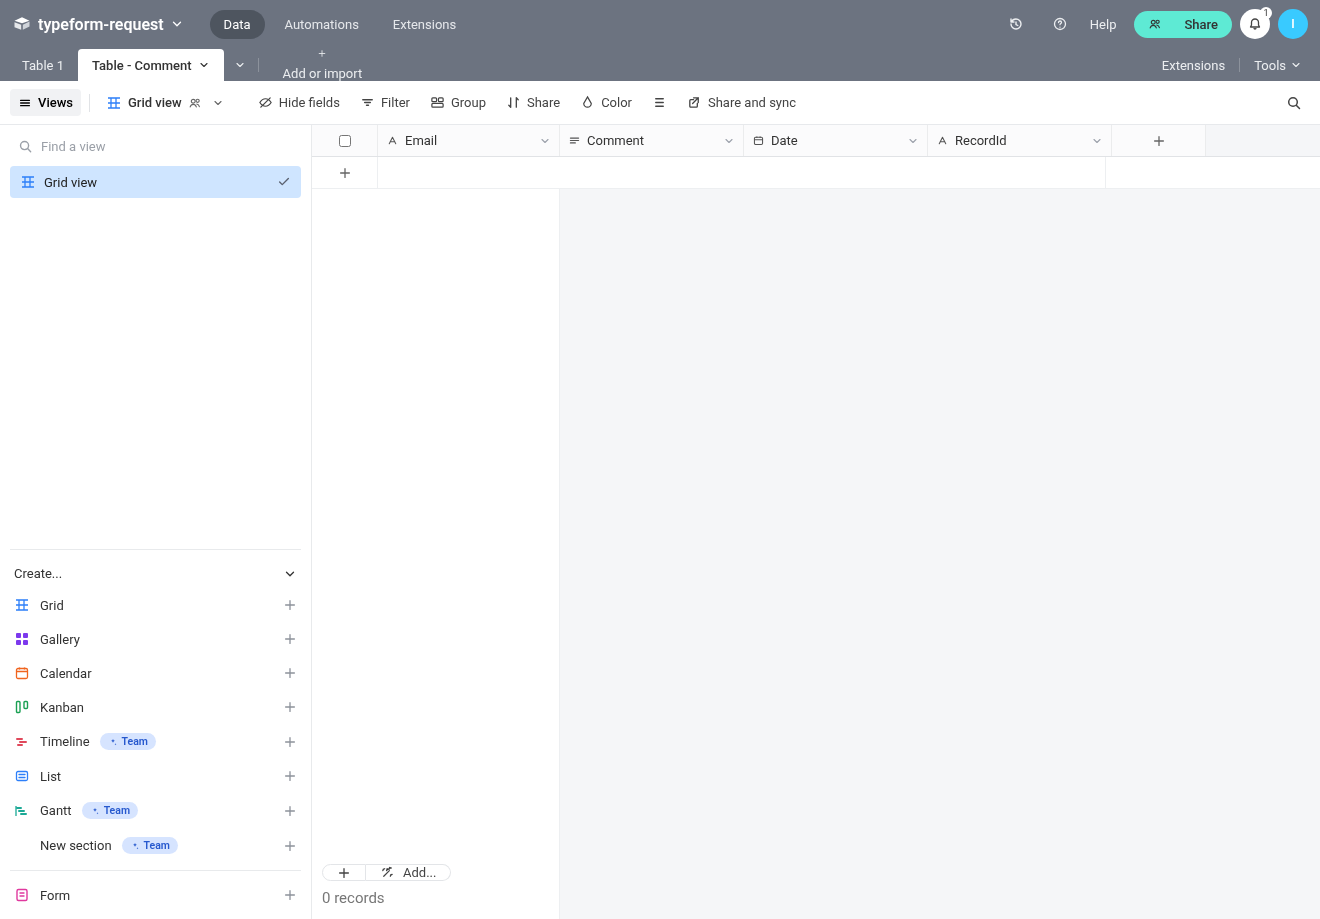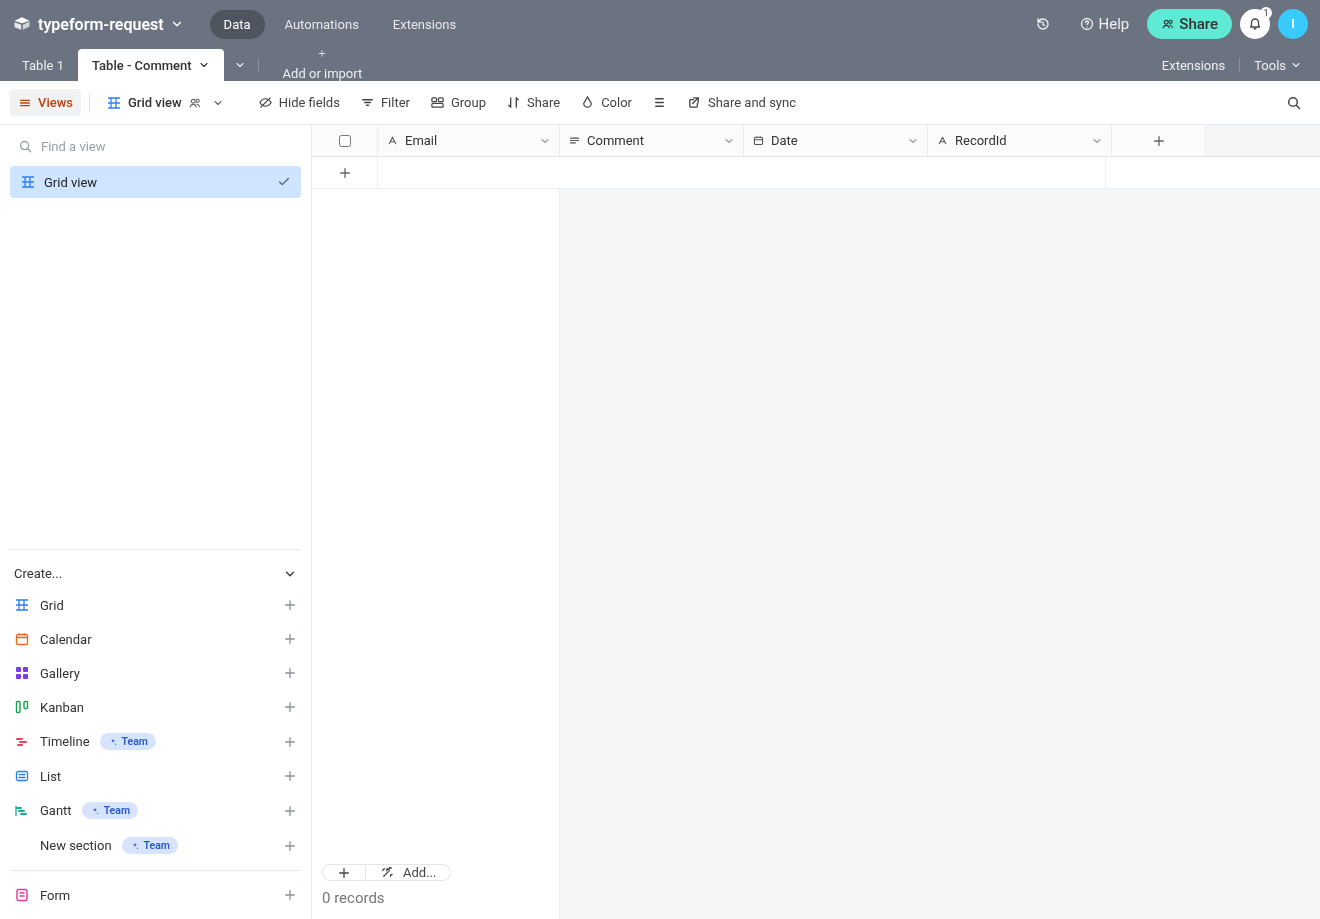--- a/index.html
+++ b/index.html
@@ -11,21 +11,21 @@
   .topbar { background:#6C7380; height:48px; display:flex; align-items:center; padding:0 12px; color:#fff; gap:4px; }
   .topbar-left { display:flex; align-items:center; gap:10px; }
   .logo-block { display:flex; align-items:center; gap:8px; font-weight:600; font-size:16px; }
   .logo-icon { width:20px; height:20px; }
   .base-name { display:flex; align-items:center; gap:6px; cursor:pointer; }
   .nav-tabs { display:flex; align-items:center; gap:6px; margin-left:16px; }
   .nav-tab { padding:7px 14px; border-radius:16px; color:#e6e8eb; font-size:13px; cursor:pointer; }
   .nav-tab.active { background:#4e555f; color:#fff; }
   .topbar-spacer { flex:1; }
   .topbar-right { display:flex; align-items:center; gap:8px; }
-  .topbtn { display:flex; align-items:center; gap:4px; padding:6px 10px; border-radius:16px; color:#eceef0; cursor:pointer; font-size:15px; }
+  .topbtn { display:flex; align-items:center; gap:22px; padding:6px 10px; border-radius:16px; color:#eceef0; cursor:pointer; font-size:13px; }
   .topbtn.share { background:#5eead4; color:#333; padding:6px 14px; font-weight:500; }
   .circbtn { width:30px; height:30px; border-radius:50%; background:#fff; display:flex; align-items:center; justify-content:center; color:#444; position:relative; cursor:pointer; }
   .avatar { background:#39caff; color:#fff; font-weight:600; font-size:12px; }
   .badge { position:absolute; top:-2px; right:-2px; background:#fff; color:#333; border-radius:50%; font-size:9px; width:12px; height:12px; display:flex; align-items:center; justify-content:center; }
 
   
   .tabstrip { background:#6C7380; height:33px; display:flex; align-items:flex-end; padding:0 8px 0 8px; color:#e8eaed; font-size:13px; }
   .table-tab { height:32px; padding:0 14px; display:flex; align-items:center; gap:6px; border-radius:4px 4px 0 0; cursor:pointer; }
   .table-tab.inactive { color:#eceef0; }
   .table-tab.active { background:#fff; color:#333; font-weight:500; }
@@ -33,21 +33,21 @@
   .tab-aux .divider { width:1px; height:14px; background:#8c929c; margin:0 4px; }
   .add-import { display:flex; align-items:center; gap:8px; padding:0 10px; height:32px; color:#eceef0; cursor:pointer;flex-direction:column; }
   .tabstrip-spacer { flex:1; }
   .right-tools { display:flex; align-items:center; gap:8px; padding:0 10px; height:32px; color:#eceef0; }
   .right-tools .sep { width:1px; height:14px; background:#8c929c; margin:0 6px; }
   .right-tool { display:flex; align-items:center; gap:4px; cursor:pointer; }
 
   
   .toolbar { height:44px; border-bottom:1px solid #e7e9ec; background:#fff; display:flex; align-items:center; padding:0 10px; gap:4px; font-size:13px; color:#444; }
   .tool { display:flex; align-items:center; gap:6px; padding:6px 8px; border-radius:4px; cursor:pointer; }
-  .tool.views { background:#f1f2f4; color:#c2410c; font-weight:500; }
+  .tool.views { background:#f1f2f4; color:#000000; font-weight:500; }
   .tool-sep { width:1px; height:18px; background:#e1e3e6; margin:0 4px; }
   .view-switch { display:flex; align-items:center; gap:6px; padding:6px 8px; border-radius:4px; cursor:pointer; color:#333; }
   .view-switch .grid-ic { color:#2d7ff9; }
   .toolbar-spacer { flex:1; }
 
   
   .main { flex:1; display:flex; min-height:0; }
   .sidebar { width:312px; border-right:1px solid #e8eaec; padding:8px 10px 10px; display:flex; flex-direction:column; }
   .side-search { display:flex; align-items:center; gap:8px; color:#9ba0a8; padding:6px 8px; font-size:13px; }
   .views-list { margin-top:6px; }
@@ -396,39 +396,39 @@
             </svg>
           </span>
           <span>Grid</span>
           <span class="plus">
             <svg width="14" height="14">
               <use href="#i-plus"></use>
             </svg>
           </span>
         </div>
         <div class="create-row">
+          <span class="ic ic-purple">
+            <svg width="16" height="16">
+              <use href="#i-gallery"></use>
+            </svg>
+          </span>
+          <span>Gallery</span>
+          <span class="plus">
+            <svg width="14" height="14">
+              <use href="#i-plus"></use>
+            </svg>
+          </span>
+        </div>
+        <div class="create-row">
           <span class="ic ic-orange">
             <svg width="16" height="16">
               <use href="#i-calendar"></use>
             </svg>
           </span>
           <span>Calendar</span>
-          <span class="plus">
-            <svg width="14" height="14">
-              <use href="#i-plus"></use>
-            </svg>
-          </span>
-        </div>
-        <div class="create-row">
-          <span class="ic ic-purple">
-            <svg width="16" height="16">
-              <use href="#i-gallery"></use>
-            </svg>
-          </span>
-          <span>Gallery</span>
           <span class="plus">
             <svg width="14" height="14">
               <use href="#i-plus"></use>
             </svg>
           </span>
         </div>
         <div class="create-row">
           <span class="ic ic-green">
             <svg width="16" height="16">
               <use href="#i-kanban"></use>

